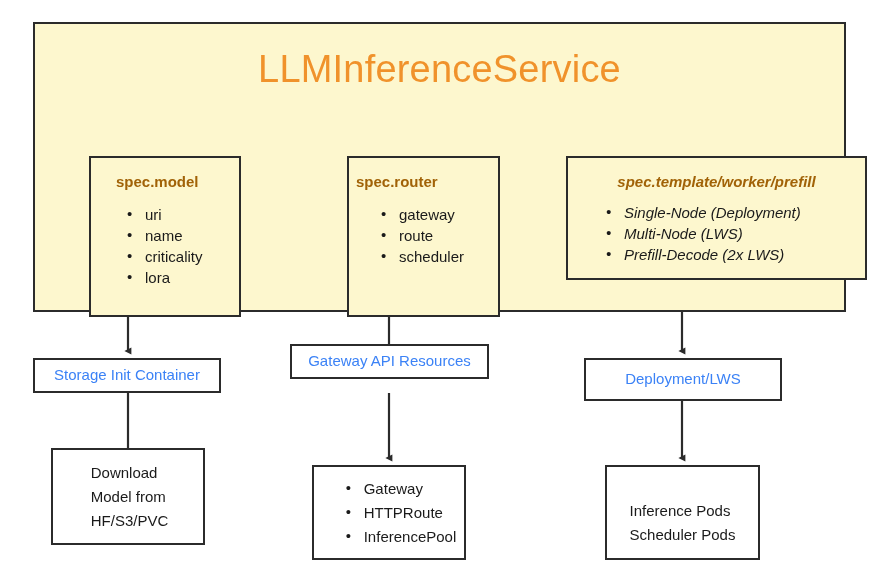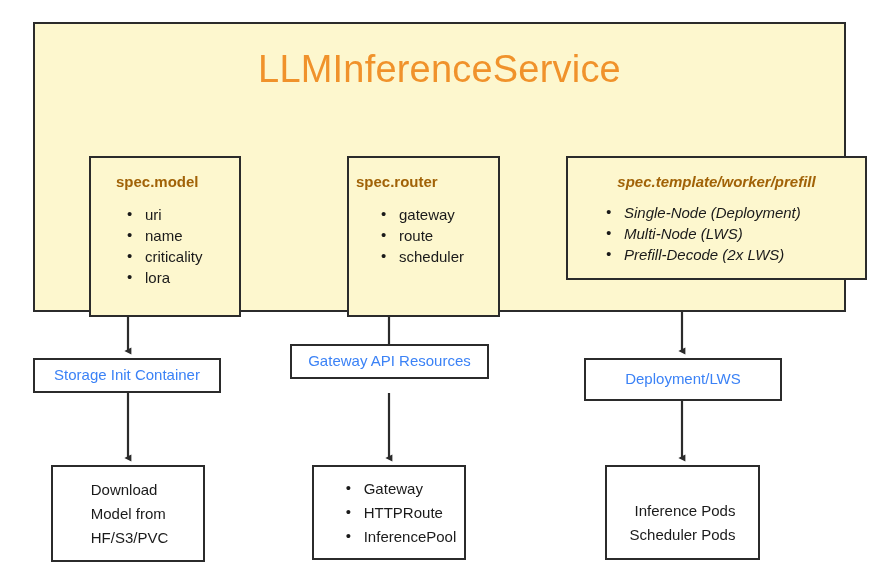--- a/index.html
+++ b/index.html
@@ -105,32 +105,32 @@
   #gateway-api-box  { left: 290px; top: 344px; width: 199px; height: 35px; }
   #deployment-box   { left: 584px; top: 358px; width: 198px; height: 43px; }
   .plain-box .label {
     font-size: 15px;
     color: #3b82f6;
     line-height: 1.1;
     white-space: nowrap;
   }
 
   
-  #download-box  { left: 51px;  top: 465px; width: 154px; height: 97px; }
+  #download-box  { left: 51px;  top: 448px; width: 154px; height: 97px; }
   #gw-res-box    { left: 312px; top: 465px; width: 154px; height: 95px; }
   #pods-box      { left: 605px; top: 465px; width: 155px; height: 95px; }
 
   .multiline {
     font-size: 15px;
     line-height: 24px;
     color: #1a1a1a;
     white-space: pre-line;
   }
   #download-box .multiline { text-align: left; padding-left: 3px; }
-  #pods-box .multiline { text-align: right; margin-top: 20px; }
+  #pods-box .multiline { text-align: left; margin-top: 20px; }
 
   .res-list {
     margin: 0;
     padding: 0 0 0 24px;
     list-style: none;
   }
   .res-list li {
     font-size: 15px;
     line-height: 24px;
     color: #1a1a1a;

